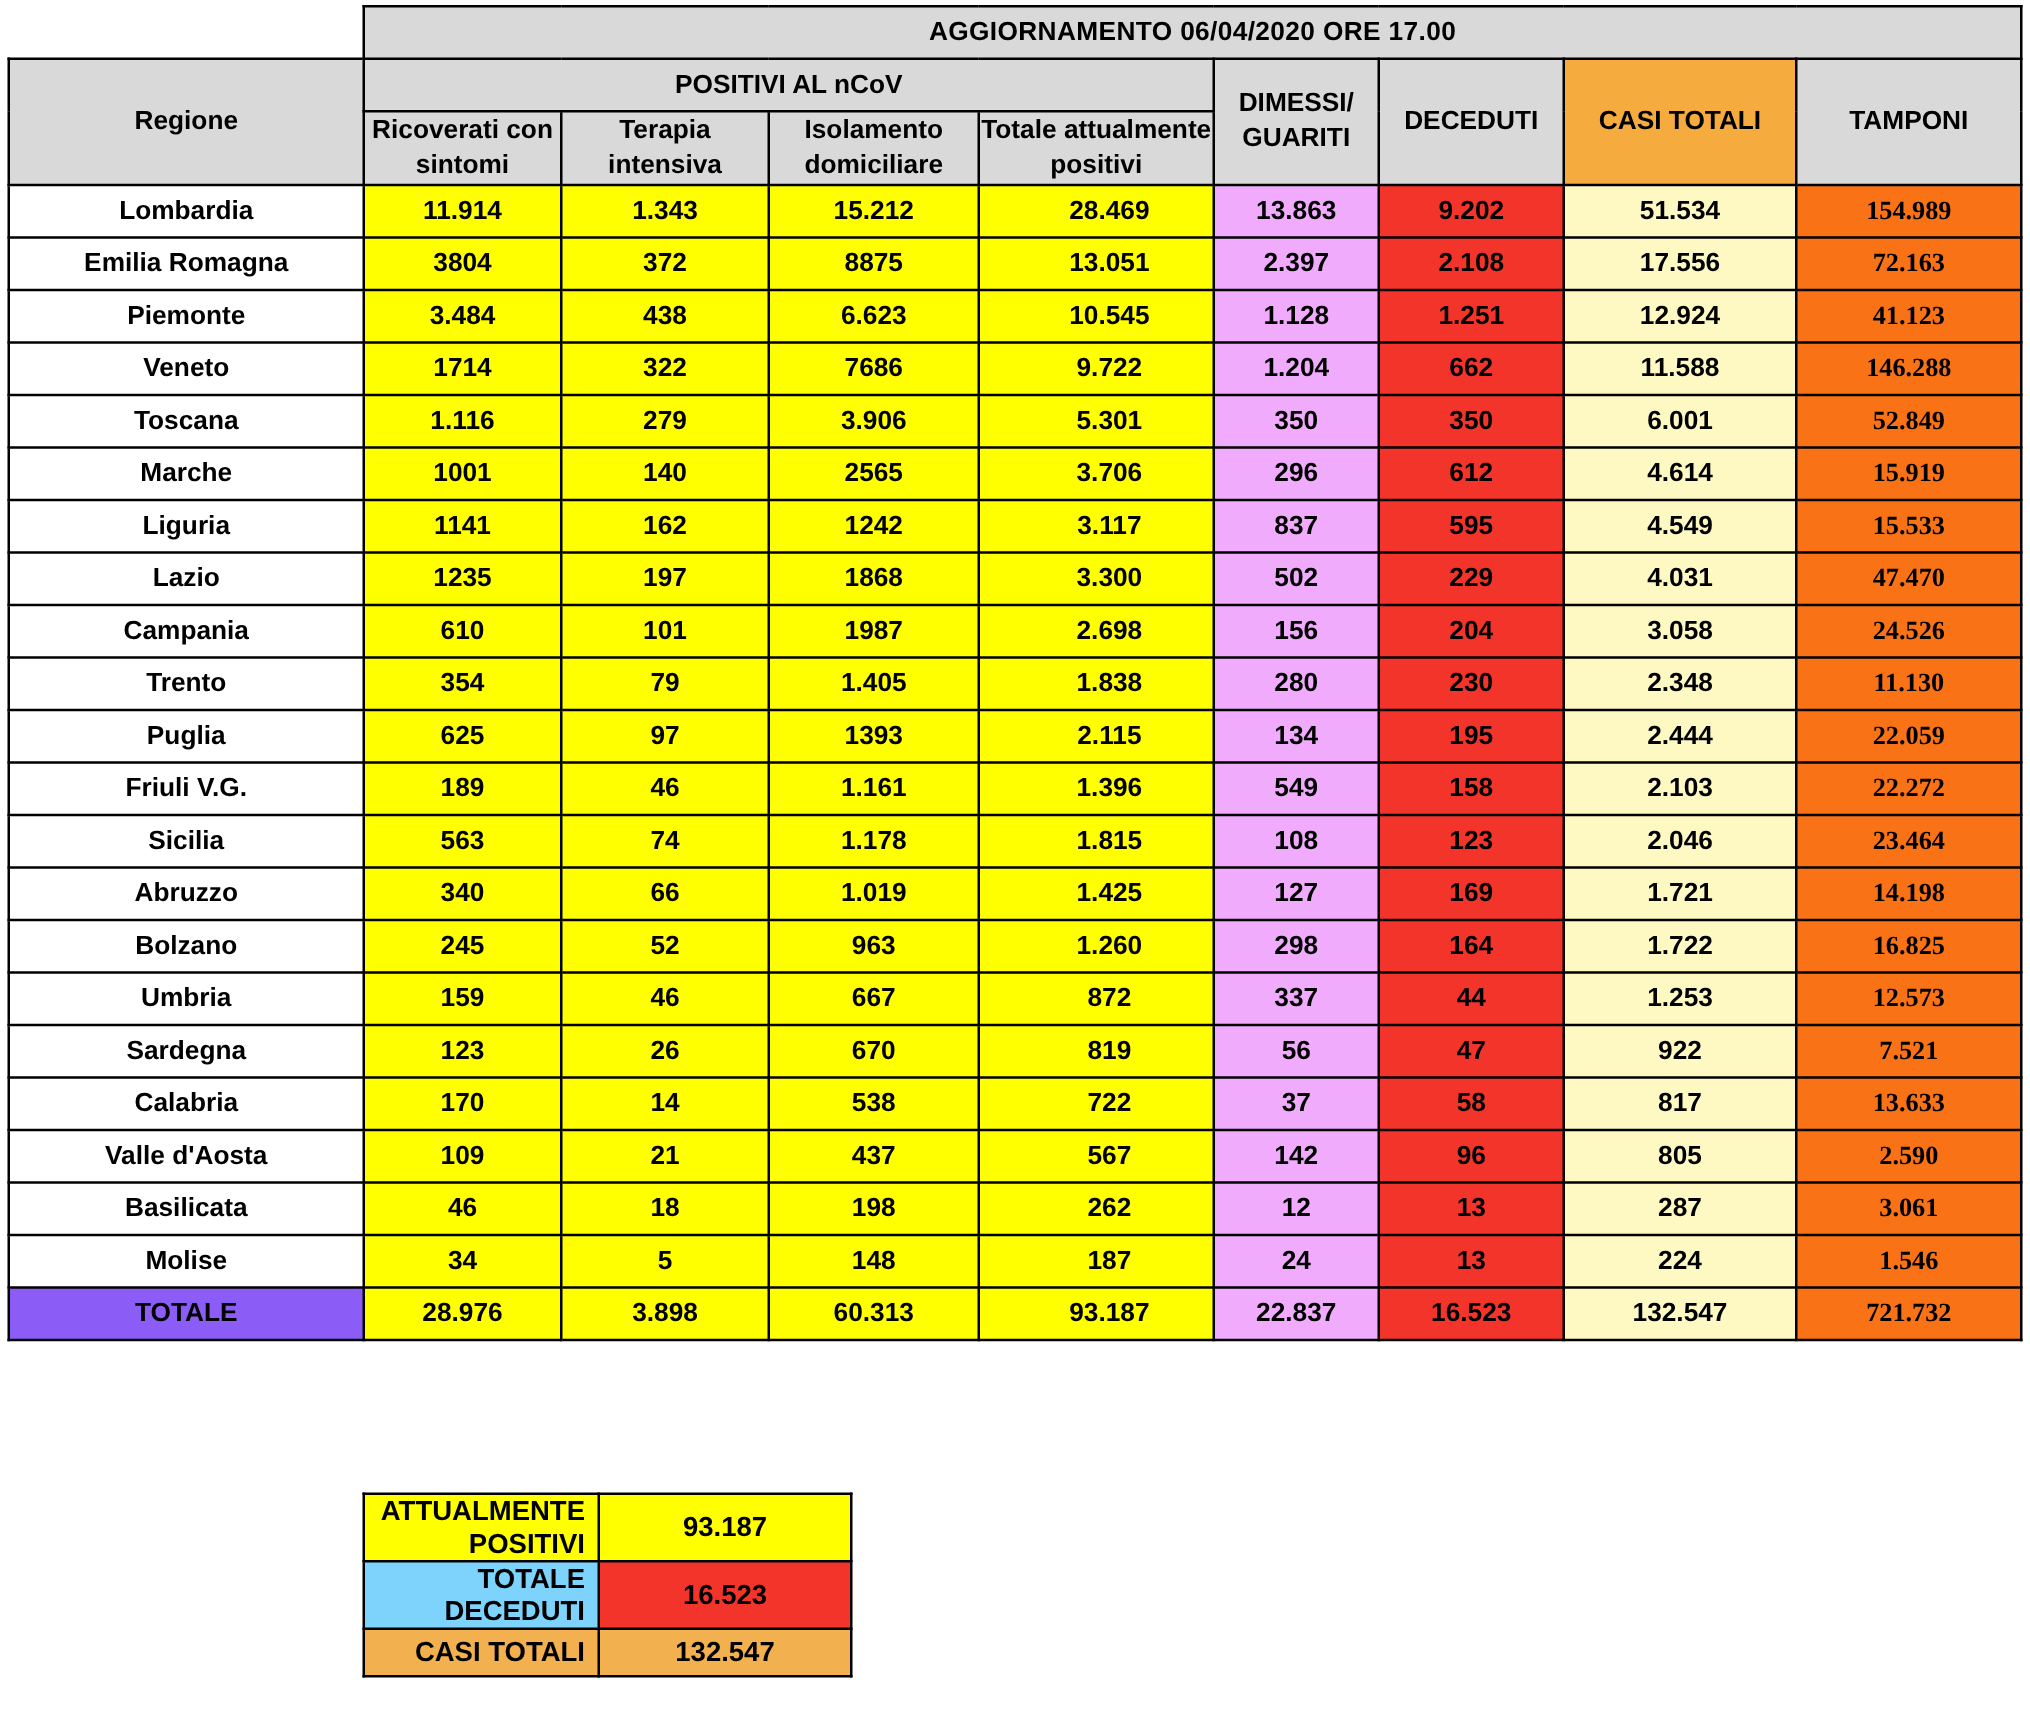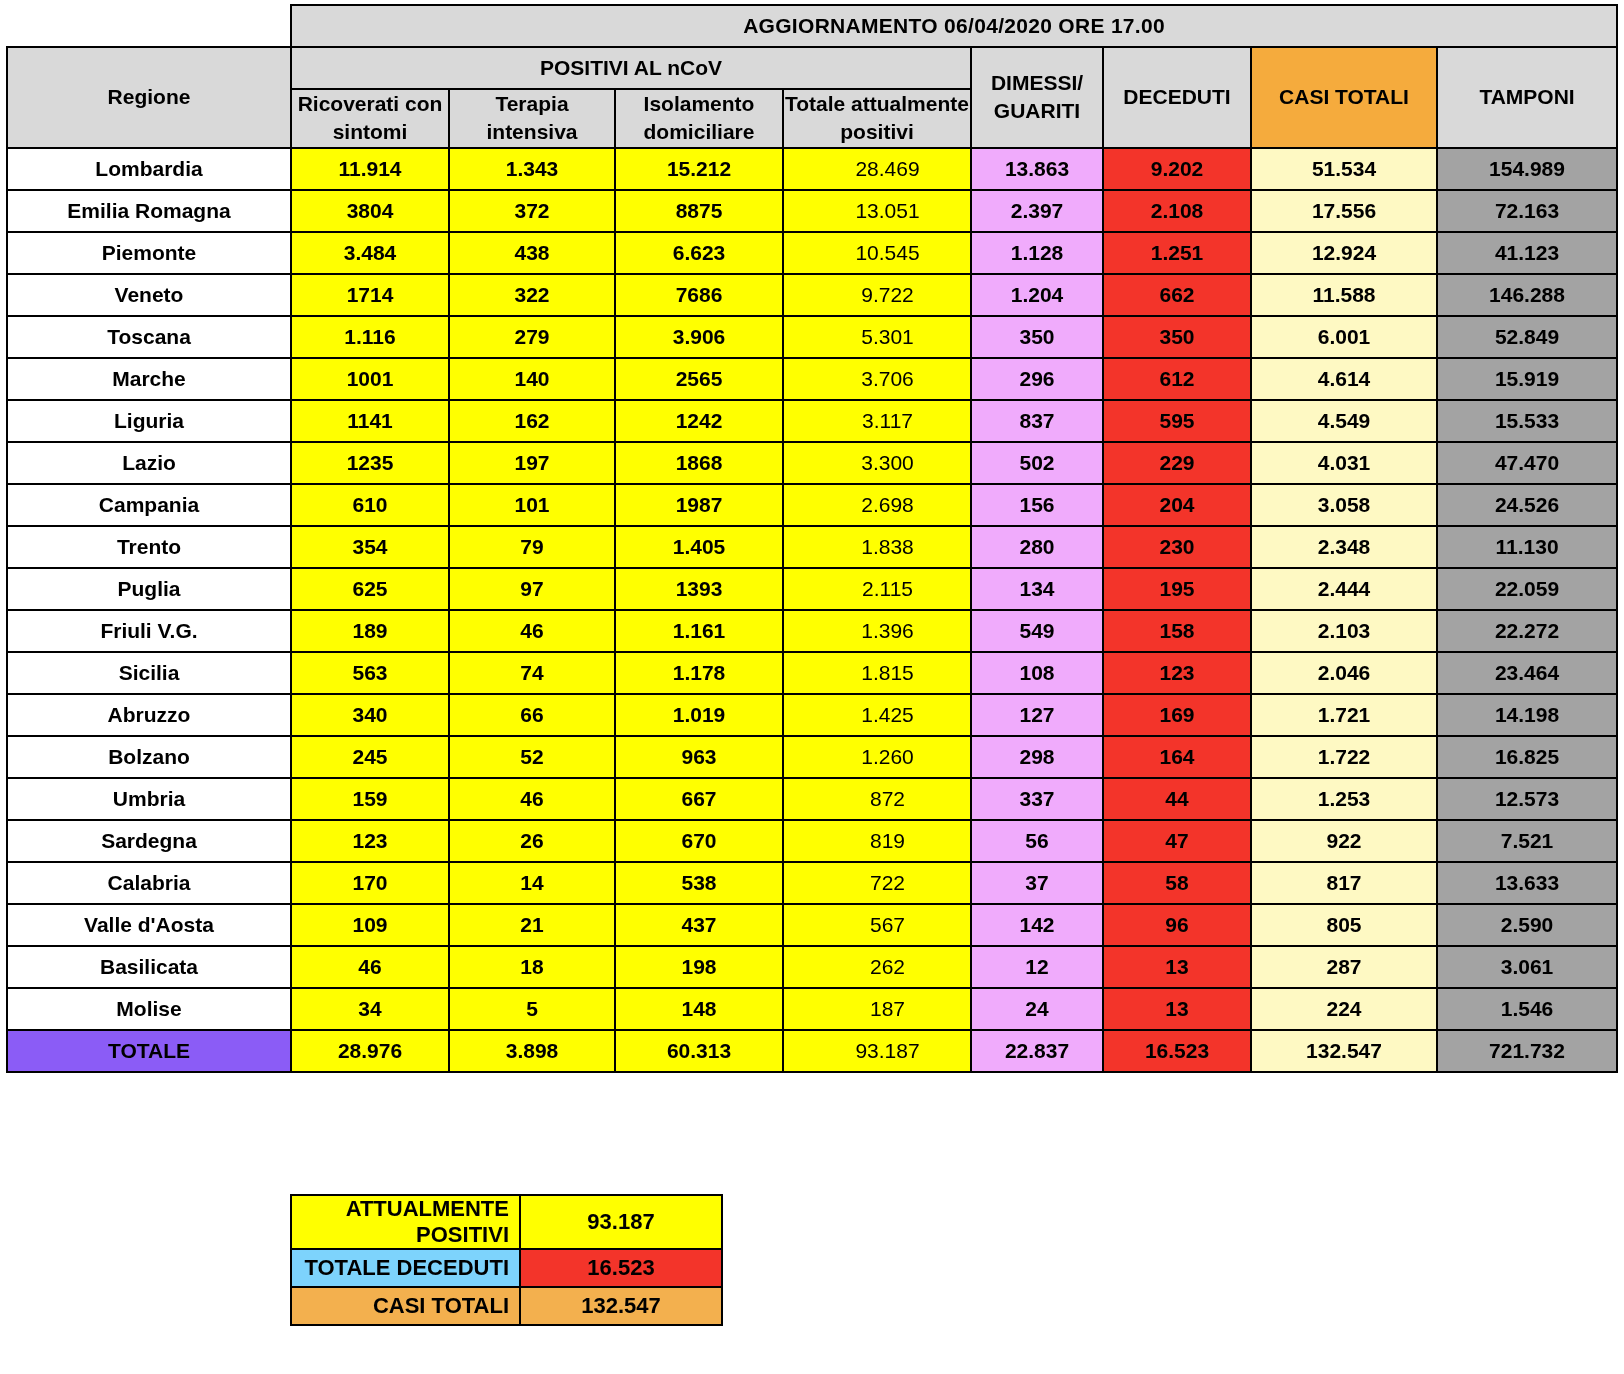--- a/index.html
+++ b/index.html
@@ -66,36 +66,36 @@
     background: #ffffff;
   }
   
   .region {
     background: #ffffff;
     font-size: 23px;
     font-weight: bold;
     text-align: center;
   }
   .yellow { background: #ffff00; font-weight: normal; }
-  .yellow.bold { font-weight: normal; padding-left: 21px; }
+  .yellow.bold { font-weight: bold; padding-left: 21px; }
   .green { background: #f0abfc; }
   .red { background: #f3342a; }
   .orange { background: #fef9c3; }
-  .gray { background: #a3a3a3; }
+  .gray { background: #f97316; font-family: Liberation Serif, serif; }
   tr.total td { font-weight: bold; }
   tr.total .region { background: #8b5cf6; }
 
   
   table.legend {
     border-collapse: collapse;
     table-layout: fixed;
     position: absolute;
     left: 290px;
     top: 1190px;
-    width: 433px;
+    width: 392px;
   }
   table.legend td {
     border: 2px solid #000000;
     height: 36px;
     font-size: 22px;
     font-weight: bold;
     padding: 0 10px;
   }
   .legend-label { text-align: right; }
   .legend-value { text-align: center; width: 180px; }

